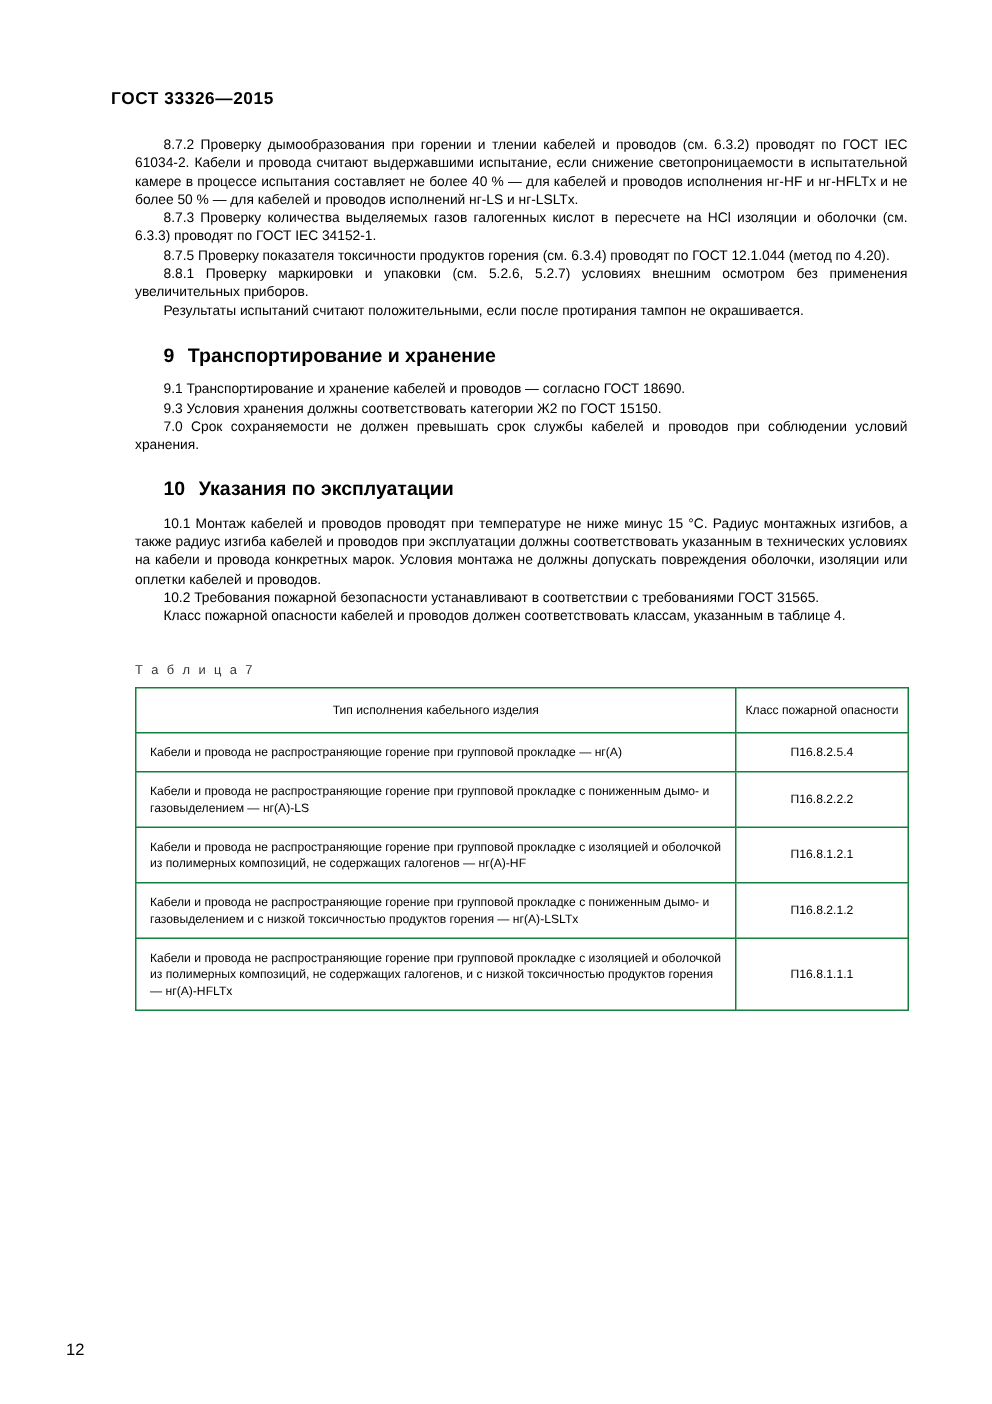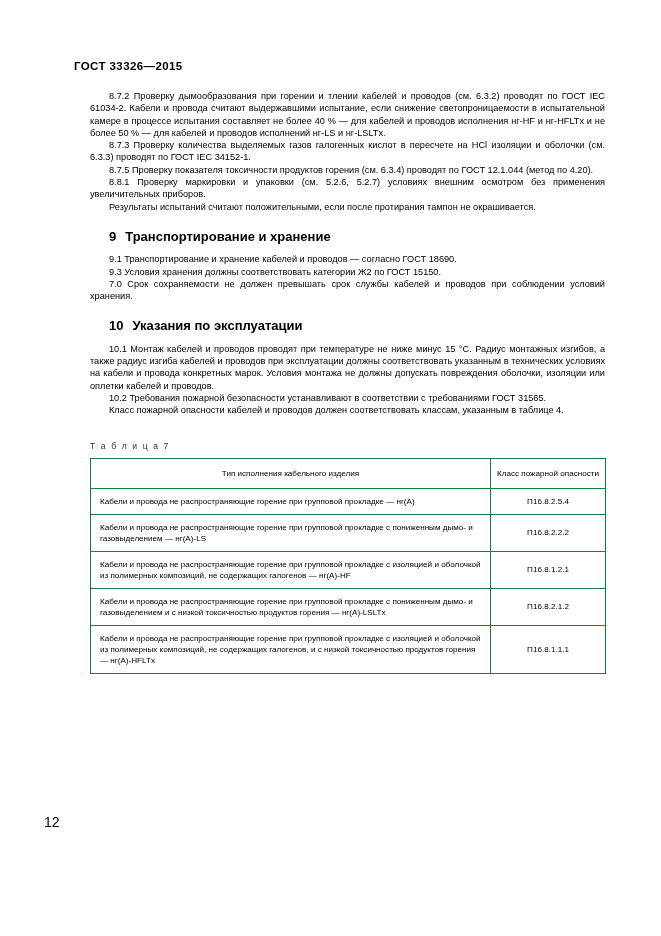--- a/index.html
+++ b/index.html
@@ -91,22 +91,22 @@
   table.t6 td.desc {
     text-align: left;
     padding: 7px 9px;
     margin-left: 32px;
   }
   table.t6 col.c1 { width: 400px; }
   table.t6 col.c2 { width: 115px; }
   .page-num {
     position: absolute;
     left: 44px;
-    top: 814px;
-    font-size: 14px;
+    top: 894px;
+    font-size: 11px;
     text-align: center;
   }
 </style>
 </head>
 <body>
 
 <div class="page">
 
   <div class="header">ГОСТ 33326—2015</div>
 

